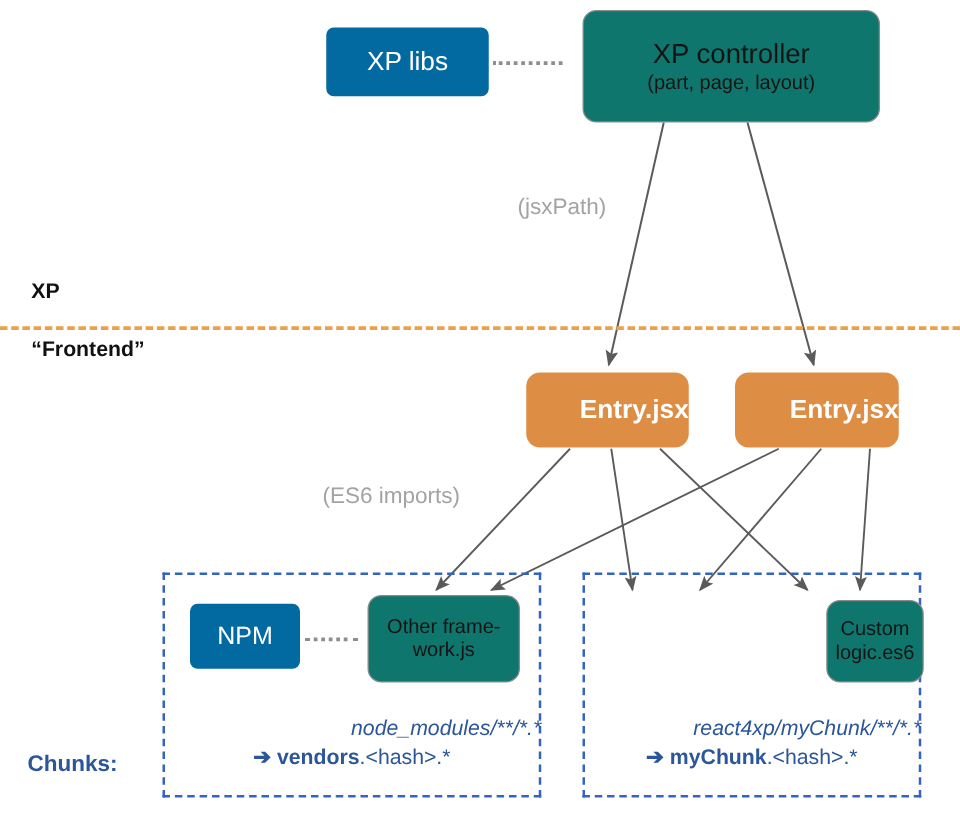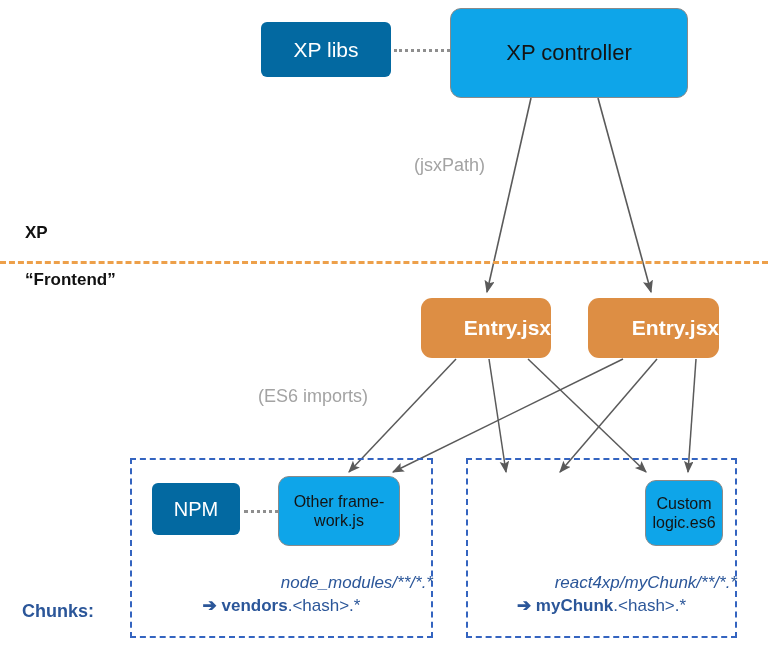--- a/index.html
+++ b/index.html
@@ -41,24 +41,25 @@
   .node-dark {
     background: #0369a1;
     color: #ffffff;
     border-radius: 6px;
     font-size: 21px;
   }
   .node-dark.small {
     font-size: 20px;
   }
   .node-grey {
-    background: #0ea5e9;
+    background: #0f766e;
     color: #141414;
     border: 1.2px solid #8a8a8a;
     border-radius: 11px;
+    margin-left: 16px;
   }
   .node-orange {
     background: #dd8e44;
     color: #ffffff;
     border-radius: 11px;
     font-size: 21px;
     font-weight: bold;
     align-items: flex-end;
   }
   .title-lg { font-size: 22px; }
@@ -156,20 +157,21 @@
   </svg>
 
   <div class="node node-dark" style="left:261px; top:22px; width:130px; height:55px;">
     <span>XP libs</span>
   </div>
 
   <div class="dotline" style="left:394px; top:49px; width:56px;"></div>
 
   <div class="node node-grey" style="left:450px; top:8px; width:238px; height:90px;">
     <span class="title-lg">XP controller</span>
+    <span class="sub-sm">(part, page, layout)</span>
   </div>
 
   <div class="annot" style="left:414px; top:155px;">(jsxPath)</div>
 
   <div class="annot" style="left:258px; top:386px;">(ES6 imports)</div>
 
   <div class="side-label" style="left:25px; top:223px;">XP</div>
   <div class="divider" style="top:261px;"></div>
   <div class="side-label" style="left:25px; top:270px;">“Frontend”</div>
 

